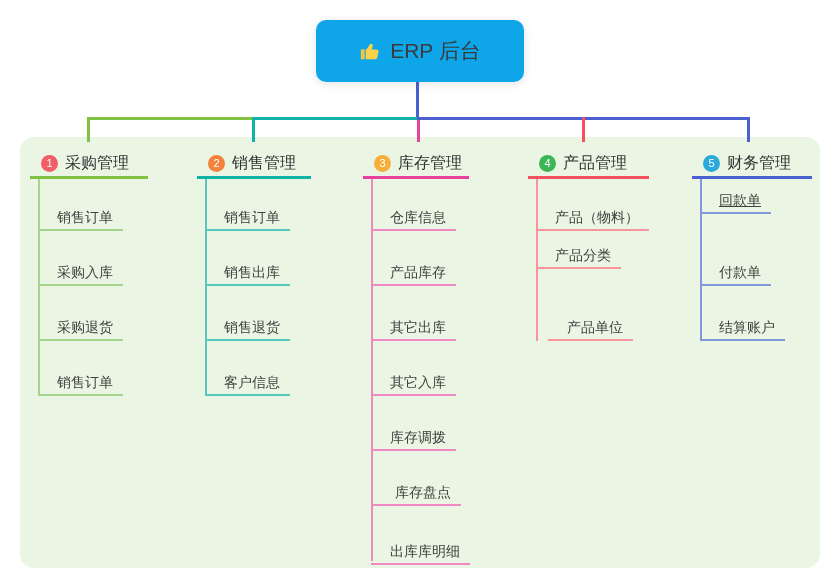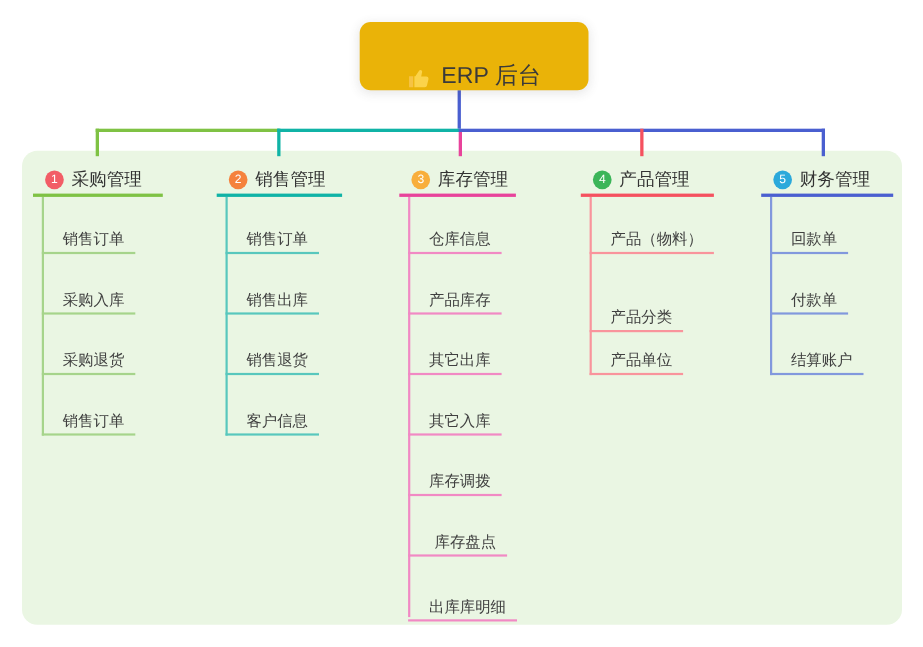--- a/index.html
+++ b/index.html
@@ -5,24 +5,24 @@
   html,body{margin:0;padding:0;background:#ffffff;}
   .stage{
     position:relative;width:839px;height:588px;background:#ffffff;overflow:hidden;
     font-family:"Liberation Sans","DejaVu Sans",sans-serif;
   }
   .panel{
     position:absolute;left:20px;top:137px;width:800px;height:431px;
     background:#eaf6e3;border-radius:14px;
   }
   .root-node{
-    position:absolute;left:327px;top:20px;width:208px;height:62px;
-    background:#eab308;border-radius:10px;
+    position:absolute;left:316px;top:20px;width:208px;height:62px;
+    background:#0ea5e9;border-radius:10px;
     box-shadow:0 2px 10px rgba(70,70,70,.14);
-    display:flex;align-items:flex-end;justify-content:center;gap:9px;
+    display:flex;align-items:center;justify-content:center;gap:9px;
     font-size:21px;font-weight:500;color:#3a3a3a;z-index:3;
   }
   .thumb-icon{width:22px;height:22px;display:inline-flex;flex:0 0 auto;}
   .hline,.vline{position:absolute;z-index:1;}
   .branch-header{
     position:absolute;top:150px;height:29px;box-sizing:border-box;
     display:flex;align-items:center;gap:7px;padding-left:11px;
     font-size:16px;font-weight:500;color:#333333;border-bottom:3px solid;z-index:2;
     white-space:nowrap;cursor:default;
   }
@@ -95,23 +95,23 @@
       <div class="leaf" style="left: 371px; top: 316px; border-bottom-color: rgb(241, 137, 196);">其它出库</div>
       <div class="leaf" style="left: 371px; top: 371px; border-bottom-color: rgb(241, 137, 196);">其它入库</div>
       <div class="leaf" style="left: 371px; top: 426px; border-bottom-color: rgb(241, 137, 196);">库存调拨</div>
       <div class="leaf" style="left: 371px; top: 481px; border-bottom-color: rgb(241, 137, 196); padding-left: 24px;">库存盘点</div>
       <div class="leaf" style="left: 371px; top: 540px; border-bottom-color: rgb(241, 137, 196);">出库库明细</div>
       <div class="branch-header" style="left: 528px; width: 121px; border-bottom-color: rgb(245, 81, 95);">
         <span class="badge" style="background: rgb(59, 181, 88);">4</span>
         <span>产品管理</span>
       </div>
       <div class="leaf" style="left: 536px; top: 206px; border-bottom-color: rgb(249, 148, 156);">产品（物料）</div>
-      <div class="leaf" style="left: 536px; top: 277px; border-bottom-color: rgb(249, 148, 156);">产品分类</div>
-      <div class="leaf" style="left: 536px; top: 316px; border-bottom-color: rgb(249, 148, 156);">产品单位</div>
+      <div class="leaf" style="left: 536px; top: 244px; border-bottom-color: rgb(249, 148, 156);">产品分类</div>
+      <div class="leaf" style="left: 548px; top: 316px; border-bottom-color: rgb(249, 148, 156);">产品单位</div>
       <div class="branch-header" style="left: 692px; width: 120px; border-bottom-color: rgb(74, 95, 208);">
         <span class="badge" style="background: rgb(43, 169, 219);">5</span>
         <span>财务管理</span>
       </div>
-      <div class="leaf" style="left: 700px; top: 206px; border-bottom-color: rgb(130, 152, 221);">回款单</div>
+      <div class="leaf" style="left: 700px; top: 189px; border-bottom-color: rgb(130, 152, 221); text-decoration: underline;">回款单</div>
       <div class="leaf" style="left: 700px; top: 261px; border-bottom-color: rgb(130, 152, 221);">付款单</div>
       <div class="leaf" style="left: 700px; top: 316px; border-bottom-color: rgb(130, 152, 221); text-align: right;">结算账户</div>
     </div>
 </div>
 
 </body></html>

